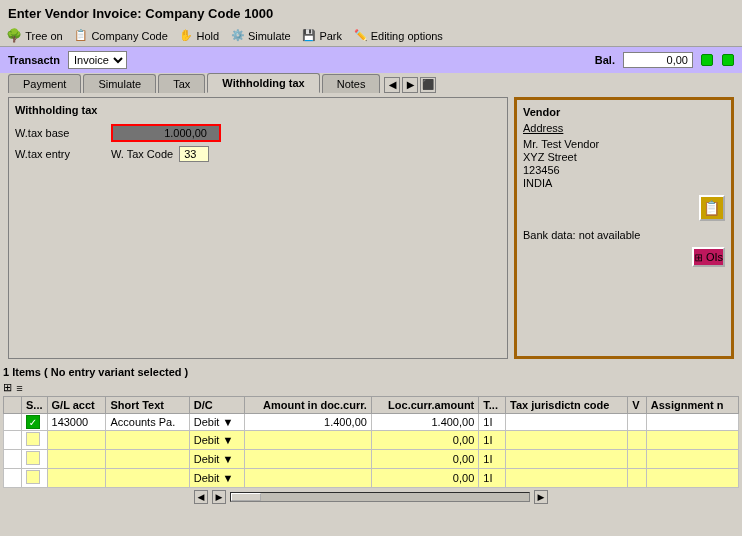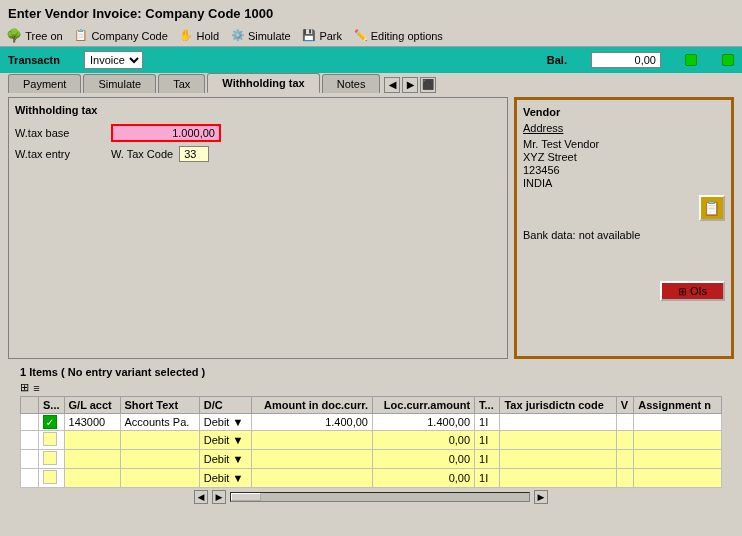--- a/index.html
+++ b/index.html
@@ -34,25 +34,25 @@
       display: flex;
       align-items: center;
       gap: 3px;
       cursor: pointer;
       color: #000;
       font-size: 11px;
     }
 
     
     .transact-row {
-      background: #14b8a6;
+      background: #c4b5fd;
       padding: 4px 8px;
       display: flex;
       align-items: center;
-      gap: 24px;
+      gap: 8px;
     }
     .transact-label { font-weight: bold; font-size: 11px; }
     .select-box {
       border: 1px solid #808080;
       background: #fff;
       font-size: 11px;
       padding: 1px;
     }
     .bal-label { margin-left: auto; font-weight: bold; }
     .bal-value {
@@ -141,22 +141,22 @@
       align-items: center;
       margin-bottom: 4px;
       gap: 6px;
     }
     .form-label {
       width: 90px;
       font-size: 11px;
     }
     .form-input {
       border: 2px solid #ff0000;
-      background: #f9a8d4;
-      padding: 1px 4px;
+      background: #737373;
+      padding: 1px 12px;
       font-size: 11px;
       width: 110px;
       text-align: right;
     }
     .form-input-normal {
       border: 1px solid #808080;
       background: #ffffcc;
       padding: 1px 4px;
       font-size: 11px;
       width: 110px;
@@ -186,21 +186,21 @@
     .address-title {
       font-size: 11px;
       text-decoration: underline;
       margin-bottom: 4px;
     }
     .address-line { font-size: 11px; margin-bottom: 1px; }
     .bank-info { font-size: 11px; margin-top: 8px; color: #000; }
 
     
     .items-section {
-      padding: 0 20px;
+      padding: 0 3px;
     }
     .items-header {
       padding: 3px 0;
       font-size: 11px;
       font-weight: bold;
     }
 
     
     .data-table {
       width: 100%;
@@ -363,21 +363,21 @@
     <div class="address-line">123456</div>
     <div class="address-line">INDIA</div>
 
     <div style="text-align:right; margin-top:6px;">
       <button style="background:#c8a000; border:2px outset #fff; width:26px; height:26px; cursor:pointer; font-size:14px;">📋</button>
     </div>
 
     <div class="bank-info">Bank data: not available</div>
 
     <div style="text-align:right; margin-top:6px;">
-      <button style="background:#b91c1c; border:2px outset #fff; padding:2px 16px; cursor:pointer; font-size:11px;margin-top:34px;">
+      <button style="background:#be185d; border:2px outset #fff; padding:2px 0; cursor:pointer; font-size:11px;">
         <span style="font-size:10px;">⊞</span>
         <span>OIs</span>
       </button>
     </div>
   </div>
 </div>
 
 <div class="items-section">
   <div class="items-header">1 Items ( No entry variant selected )</div>
 

